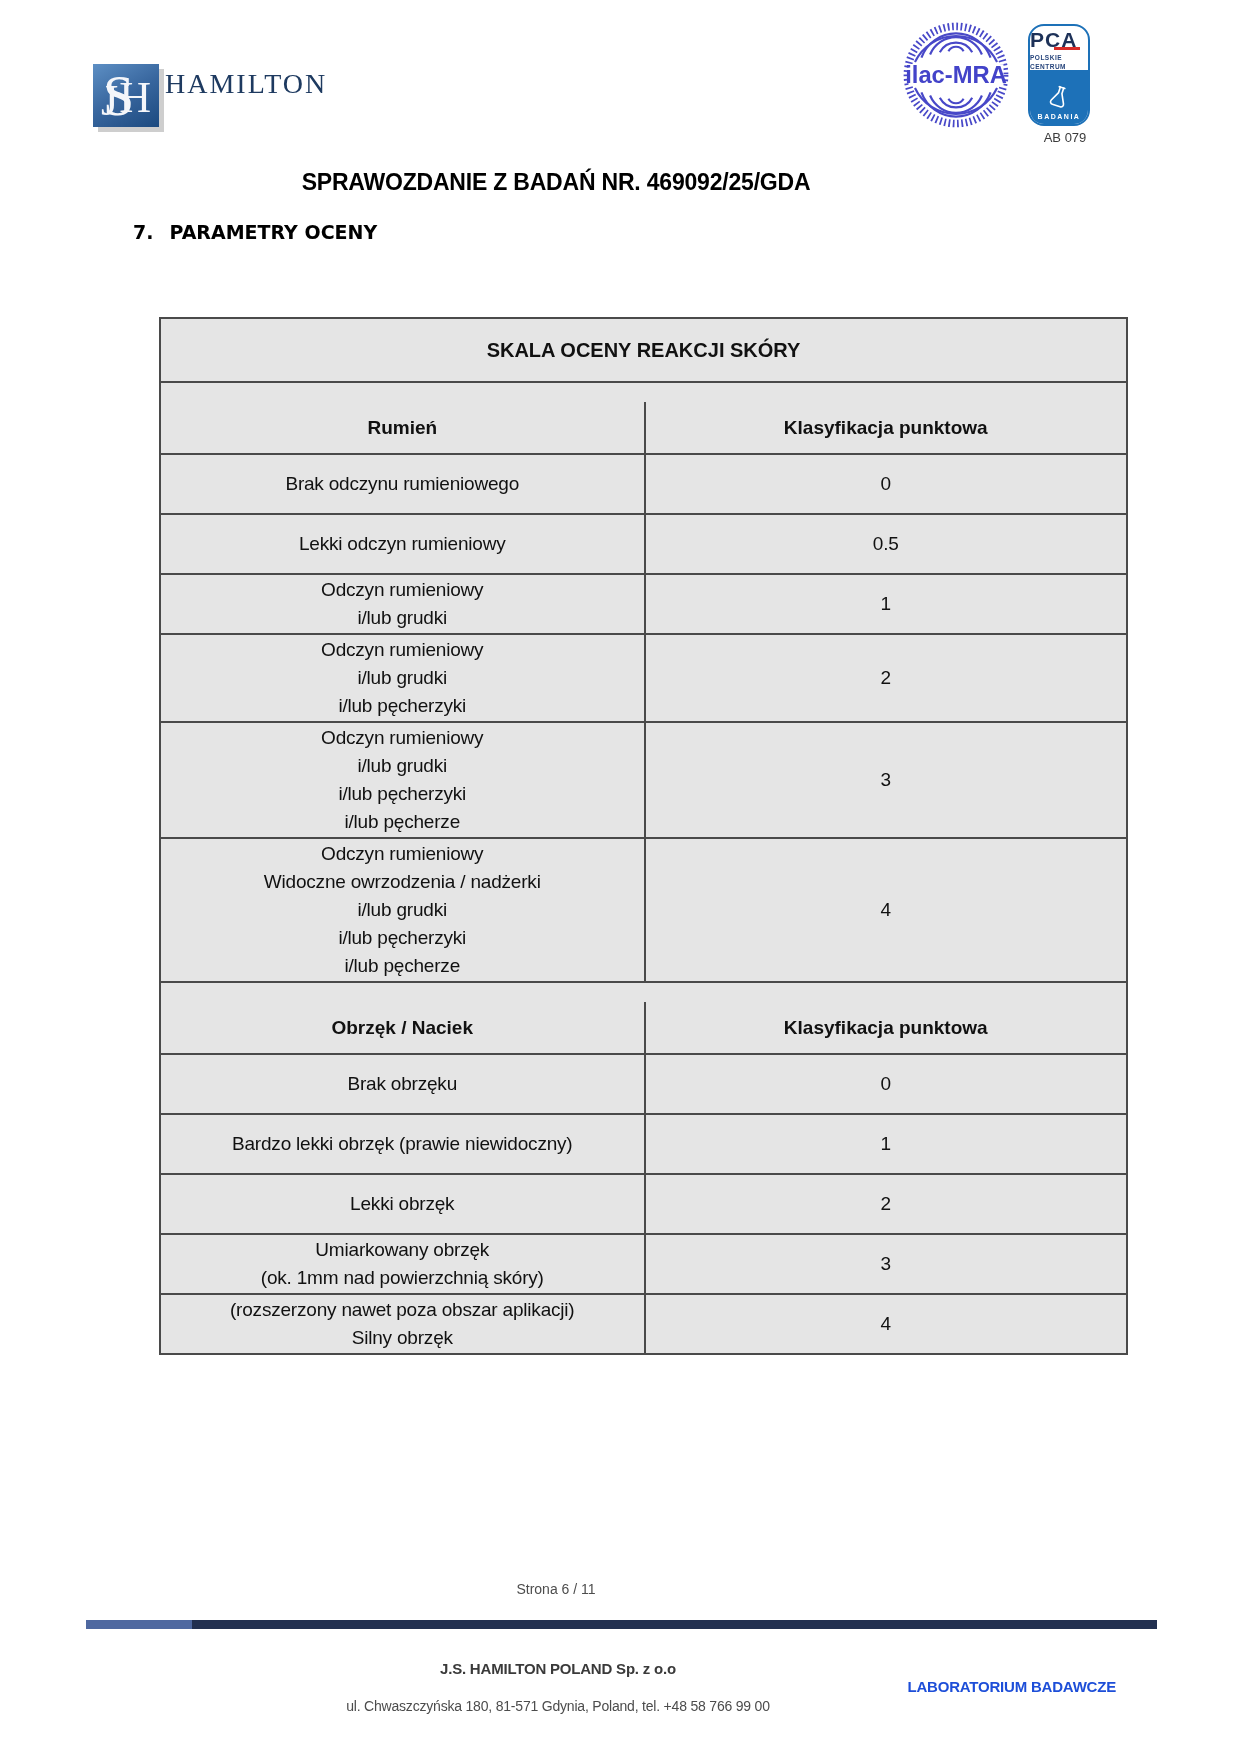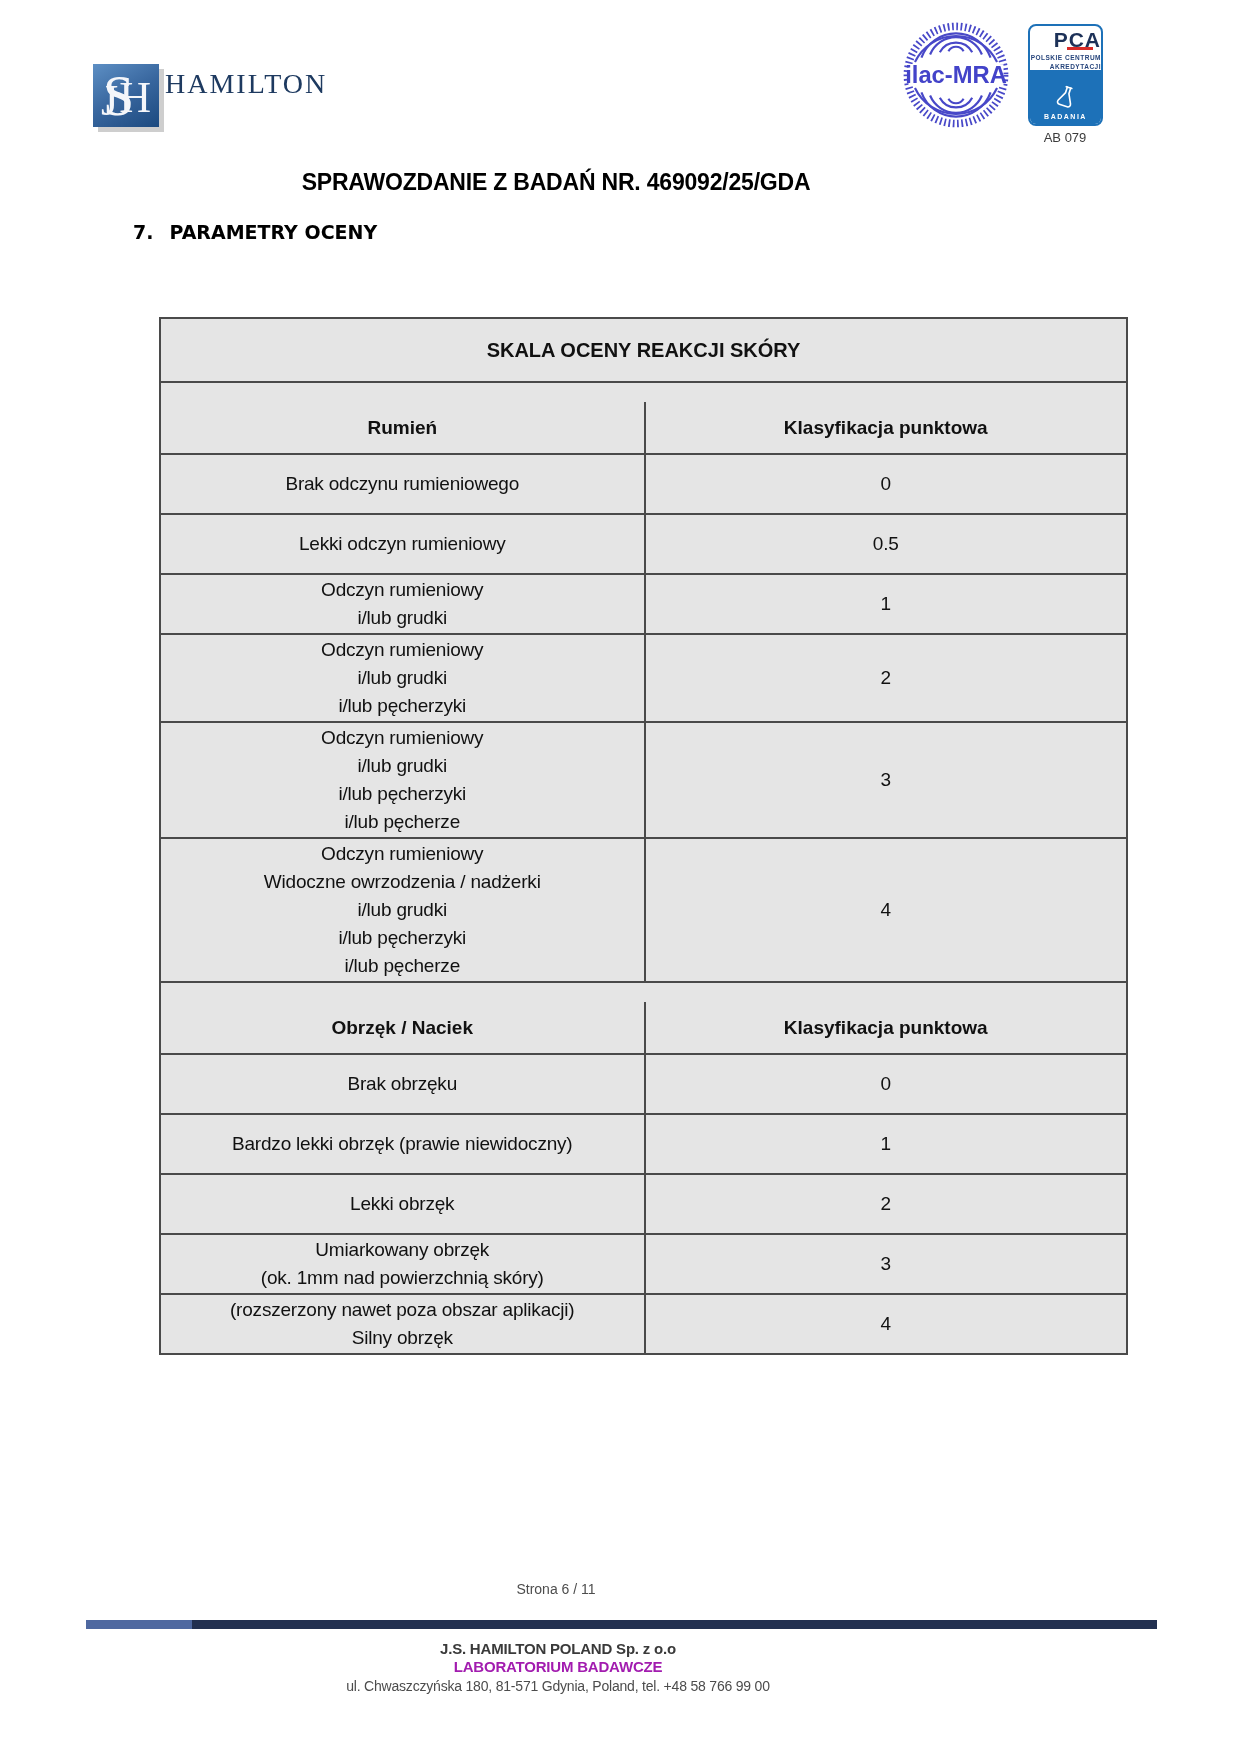--- a/index.html
+++ b/index.html
@@ -24,23 +24,23 @@
   .jsh-mono .h { font-size:44px; margin-left:-15px; margin-top:4px; }
   .brand-word {
     position:absolute; left:165px; top:70px;
     font-family:"Liberation Serif", serif; font-size:28px; line-height:1;
     color:#1e3a60; letter-spacing:2px;
   }
 
   .ilac-seal { position:absolute; left:902px; top:21px; width:108px; height:108px; }
 
   .pca-box {
-    position:absolute; left:1028px; top:24px; width:75px; height:102px;
-    border:2px solid #1d71b8; border-radius:8px; background:#fff; box-sizing:border-box;
-    overflow:hidden; text-align:right;
+    position:absolute; left:1028px; top:24px; width:62px; height:102px;
+    border:2px solid #1d71b8; border-radius:16px; background:#fff; box-sizing:border-box;
+    overflow:hidden; text-align:left;
   }
   .pca-abbr { font-weight:bold; font-size:21px; letter-spacing:1px; color:#1d3158; margin-top:3px; line-height:1; }
   .pca-redbar { width:26px; height:3px; background:#d92b27; margin:-3px 8px 3px auto; }
   .pca-sub { font-size:6.5px; font-weight:bold; color:#27457c; text-transform:uppercase; letter-spacing:.5px; line-height:1.4; }
   .pca-bottom {
     position:absolute; left:0; right:0; bottom:0; height:54px; background:#1d71b8;
     display:flex; flex-direction:column; align-items:center; justify-content:flex-end; padding-bottom:4px; box-sizing:border-box;
   }
   .pca-flask { margin-bottom:2px; }
   .pca-badania { font-size:7px; font-weight:bold; color:#fff; letter-spacing:1.5px; }
@@ -76,22 +76,22 @@
   .trow.thead .tcell { font-weight:bold; min-height:51px; letter-spacing:0;margin-top:19px; }
 
   
   .page-number {
     position:absolute; left:0; top:1581px; width:1112px; text-align:center;
     font-size:14px; color:#4d4d4d;
   }
   .footer-bar { position:absolute; left:86px; top:1620px; width:1071px; height:9px; background:#223050; }
   .footer-bar-light { position:absolute; left:0; top:0; width:106px; height:9px; background:#4e68a0; }
   .footer-text { position:absolute; left:0; top:1640px; width:1116px; text-align:center; letter-spacing:-0.2px; }
-  .footer-company { font-size:15px; font-weight:bold; color:#3a3a3a; line-height:18px; }
-  .footer-lab { font-size:15px; font-weight:bold; color:#a21caf; line-height:18px; }
+  .footer-company { font-size:15px; font-weight:bold; color:#3a3a3a; line-height:18px;margin-top:20px; }
+  .footer-lab { font-size:15px; font-weight:bold; color:#1d4ed8; line-height:18px;text-align:right; }
   .footer-address { font-size:14px; color:#4c4c4c; line-height:18px; margin-top:1px; }
 </style>
 </head>
 <body>
 
 <div class="page">
 
   <div class="jsh-square">
     <div class="jsh-mono">
       <span class="j">J</span>

